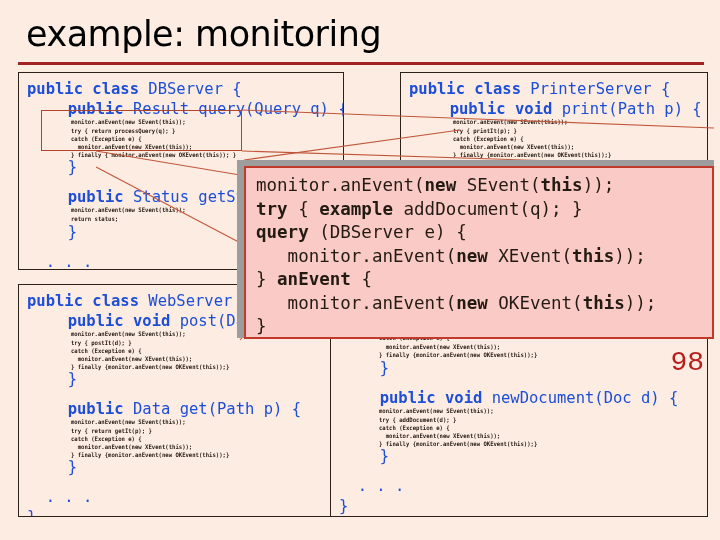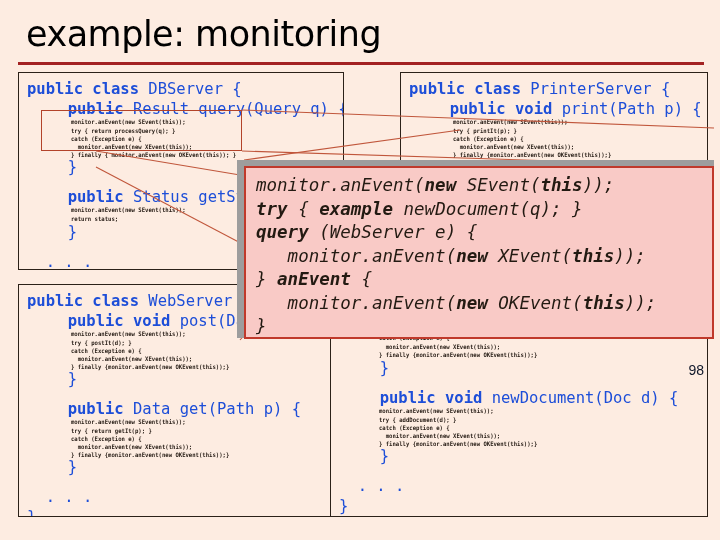--- a/index.html
+++ b/index.html
@@ -115,32 +115,31 @@
     border: 2px solid #c0392b;
     box-sizing: border-box;
     padding: 6px 0 0 10px;
   }
   .callout-line {
     font-family: "DejaVu Sans Mono", monospace;
     font-size: 17.5px;
     line-height: 23.5px;
     color: #231a12;
     white-space: pre;
-    font-style: italic;
   }
   .callout-line b { font-weight: bold; }
 
   
   #page-number {
     position: absolute;
     right: 16px;
     bottom: 6px;
-    font-family: Liberation Sans, sans-serif;
-    font-size: 14px;
-    color: #0f172a;
+    font-family: Liberation Mono, monospace;
+    font-size: 28px;
+    color: #b91c1c;
   }
 </style>
 </head>
 <body>
 
 <div id="slide">
 
   <div id="slide-title">example: monitoring</div>
   <div id="title-rule"></div>
 
@@ -238,22 +237,22 @@
     <line x1="96" y1="151" x2="246" y2="176" stroke="#c0563b" stroke-width="1.1"></line>
     <line x1="96" y1="167" x2="330" y2="290" stroke="#c0563b" stroke-width="1.1"></line>
     <line x1="244" y1="160" x2="460" y2="130" stroke="#c0563b" stroke-width="1.1"></line>
     <line x1="244" y1="165" x2="418" y2="178" stroke="#c0563b" stroke-width="1.1"></line>
     <line x1="399" y1="160" x2="240" y2="340" stroke="#c0563b" stroke-width="1.1"></line>
   </svg>
 
   <div id="callout-shadow"></div>
   <div id="callout">
     <div class="callout-line"><span>monitor.anEvent(</span><b>new</b><span> SEvent(</span><b>this</b><span>));</span></div>
-    <div class="callout-line"><span></span><b>try</b><span> { </span><b>example</b><span> newDocument(q); }</span></div>
-    <div class="callout-line"><span></span><b>query</b><span> (WebServer e) {</span></div>
+    <div class="callout-line"><span></span><b>try</b><span> { </span><b>example</b><span> addDocument(q); }</span></div>
+    <div class="callout-line"><span></span><b>query</b><span> (DBServer e) {</span></div>
     <div class="callout-line"><span>   monitor.anEvent(</span><b>new</b><span> XEvent(</span><b>this</b><span>));</span></div>
     <div class="callout-line"><span>} </span><b>anEvent</b><span> {</span></div>
     <div class="callout-line"><span>   monitor.anEvent(</span><b>new</b><span> OKEvent(</span><b>this</b><span>));</span></div>
     <div class="callout-line">}</div>
   </div>
 
   <div id="page-number">98</div>
 
 </div>
 

